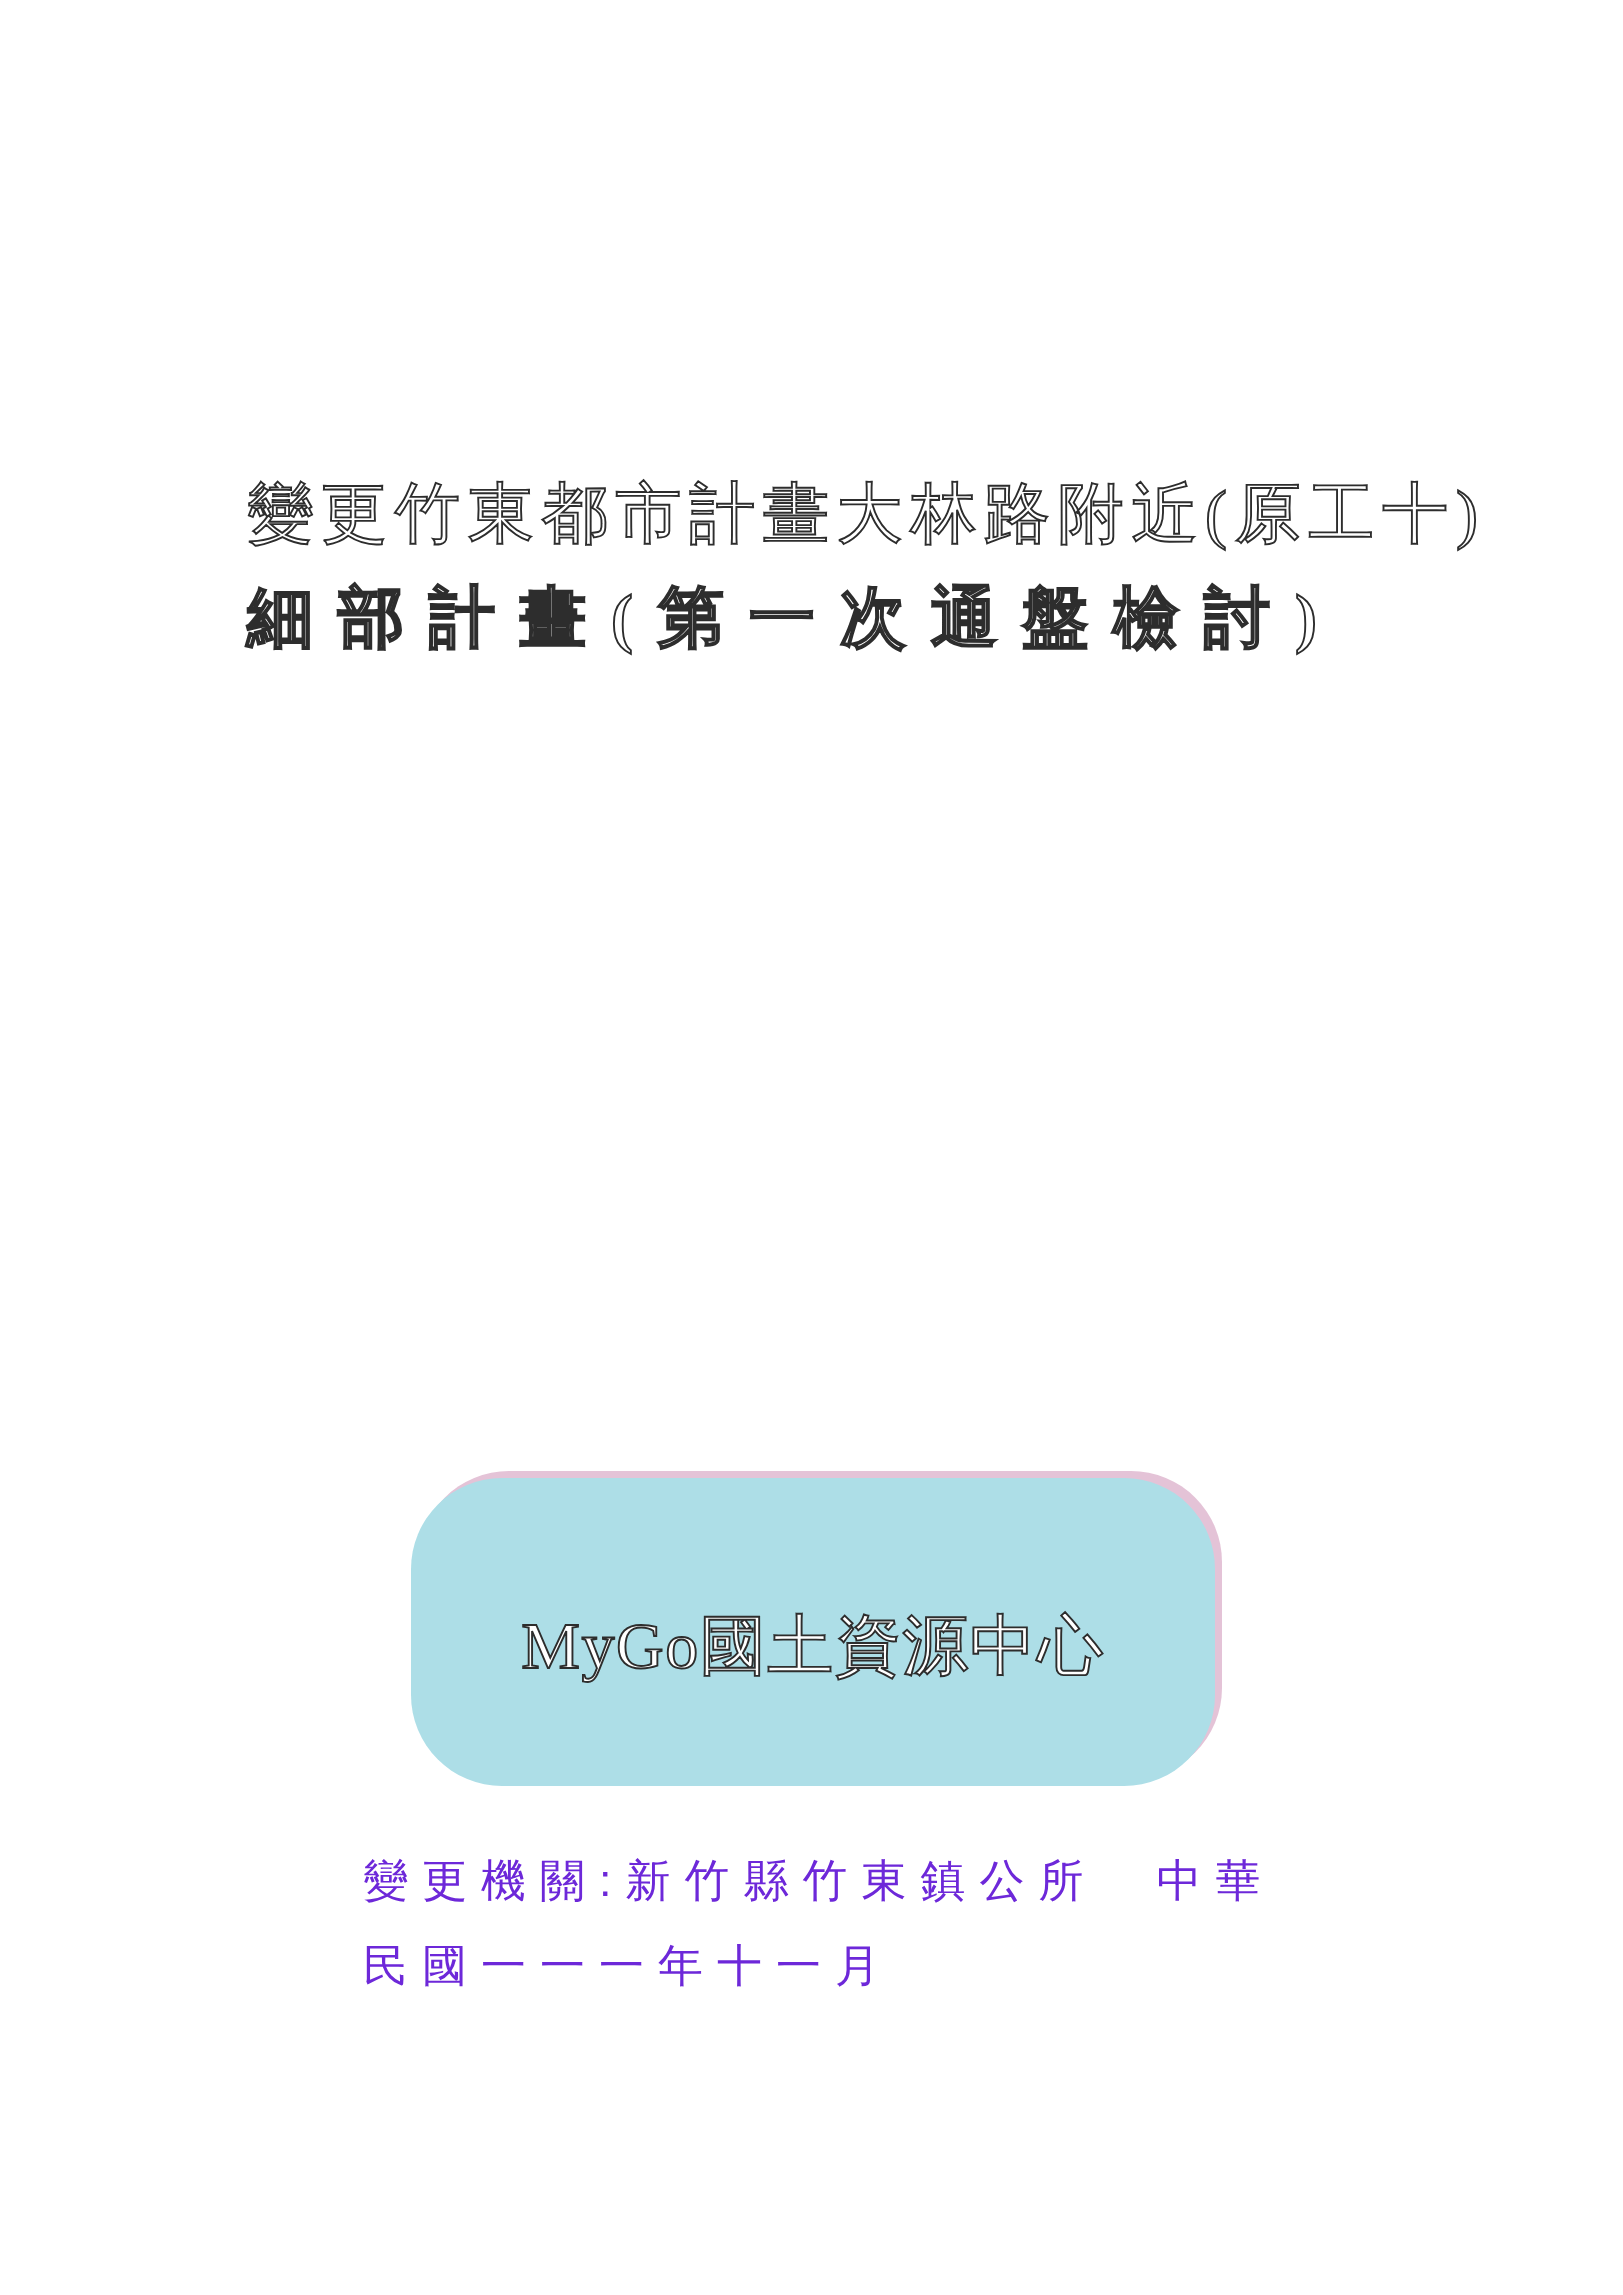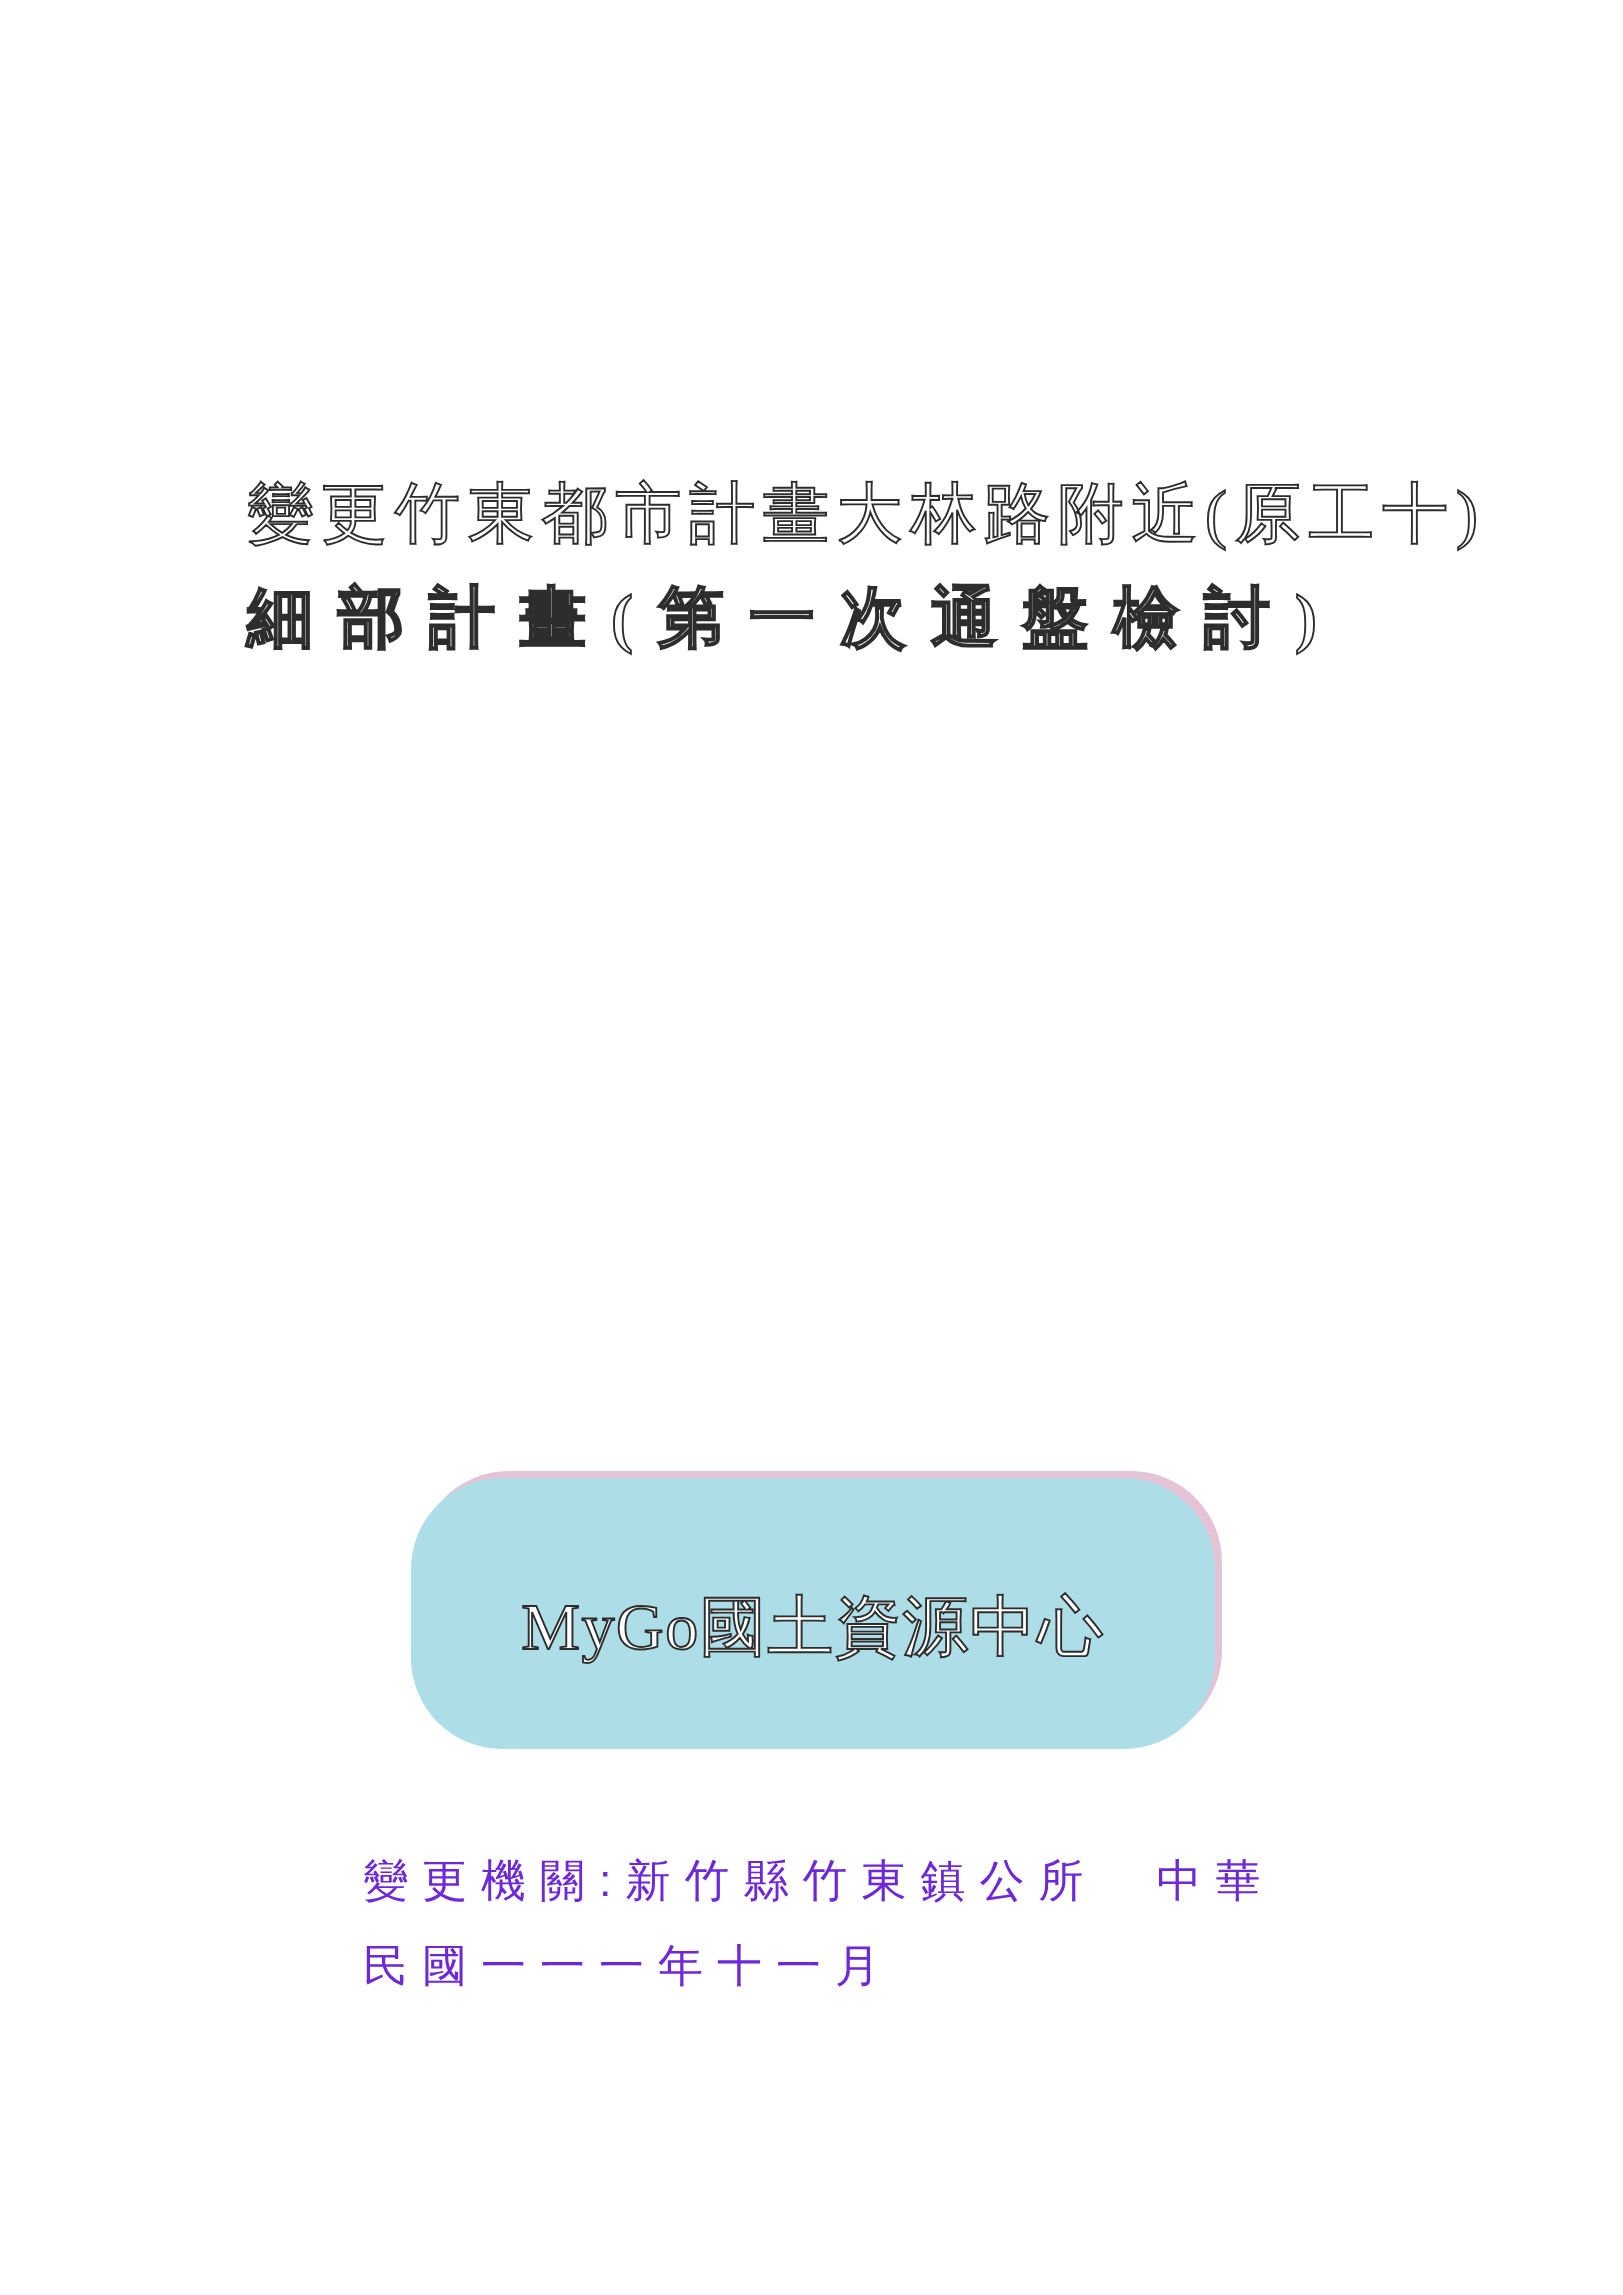--- a/index.html
+++ b/index.html
@@ -38,21 +38,21 @@
   }
   .title-line.ls1 { letter-spacing: 7.7px; }
   .title-line.ls2 { letter-spacing: 25px; font-weight: bold; }
   .title-line.ls3 { letter-spacing: 18px; }
 
   .stamp-box {
     position: absolute;
     left: 411px;
     top: 1478px;
     width: 804px;
-    height: 271px;
+    height: 308px;
     box-sizing: border-box;
     background: #addee7;
     border-radius: 91px;
     box-shadow: 7px -7px 0 #e4c3d7;
     display: flex;
     flex-direction: column;
     align-items: center;
     justify-content: center;
     padding-top: 26px;
     gap: 18.5px;

